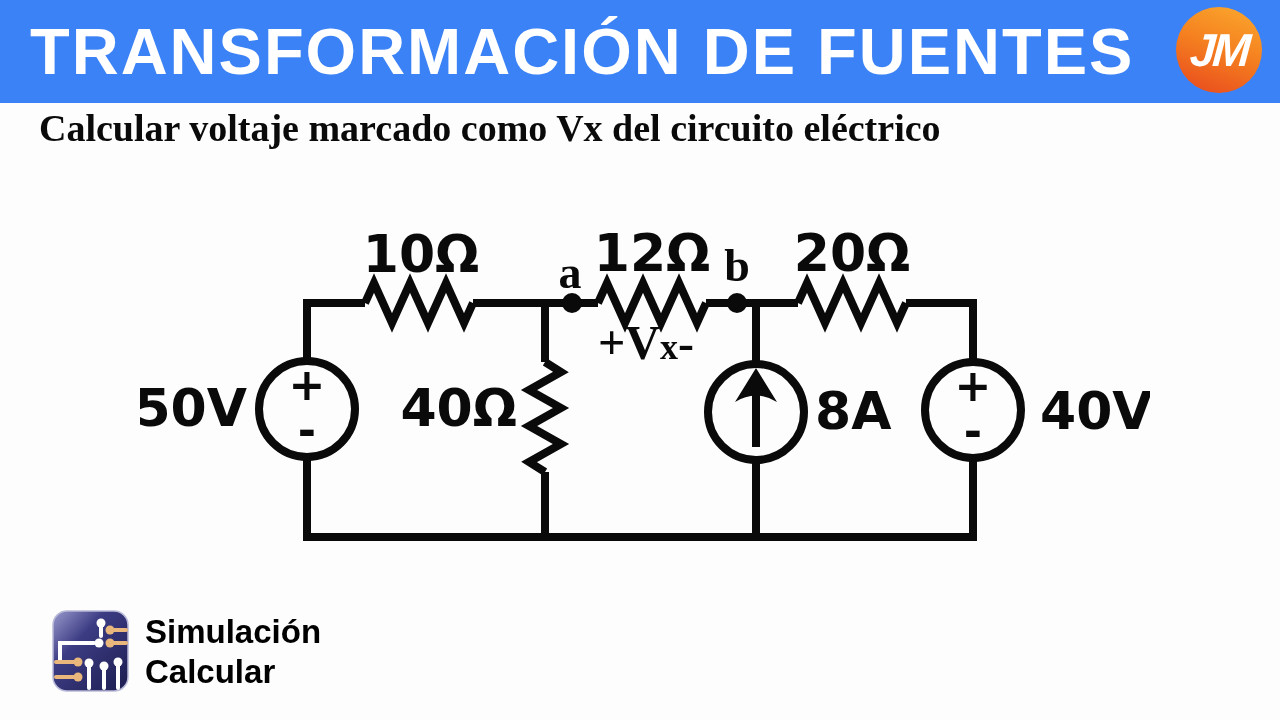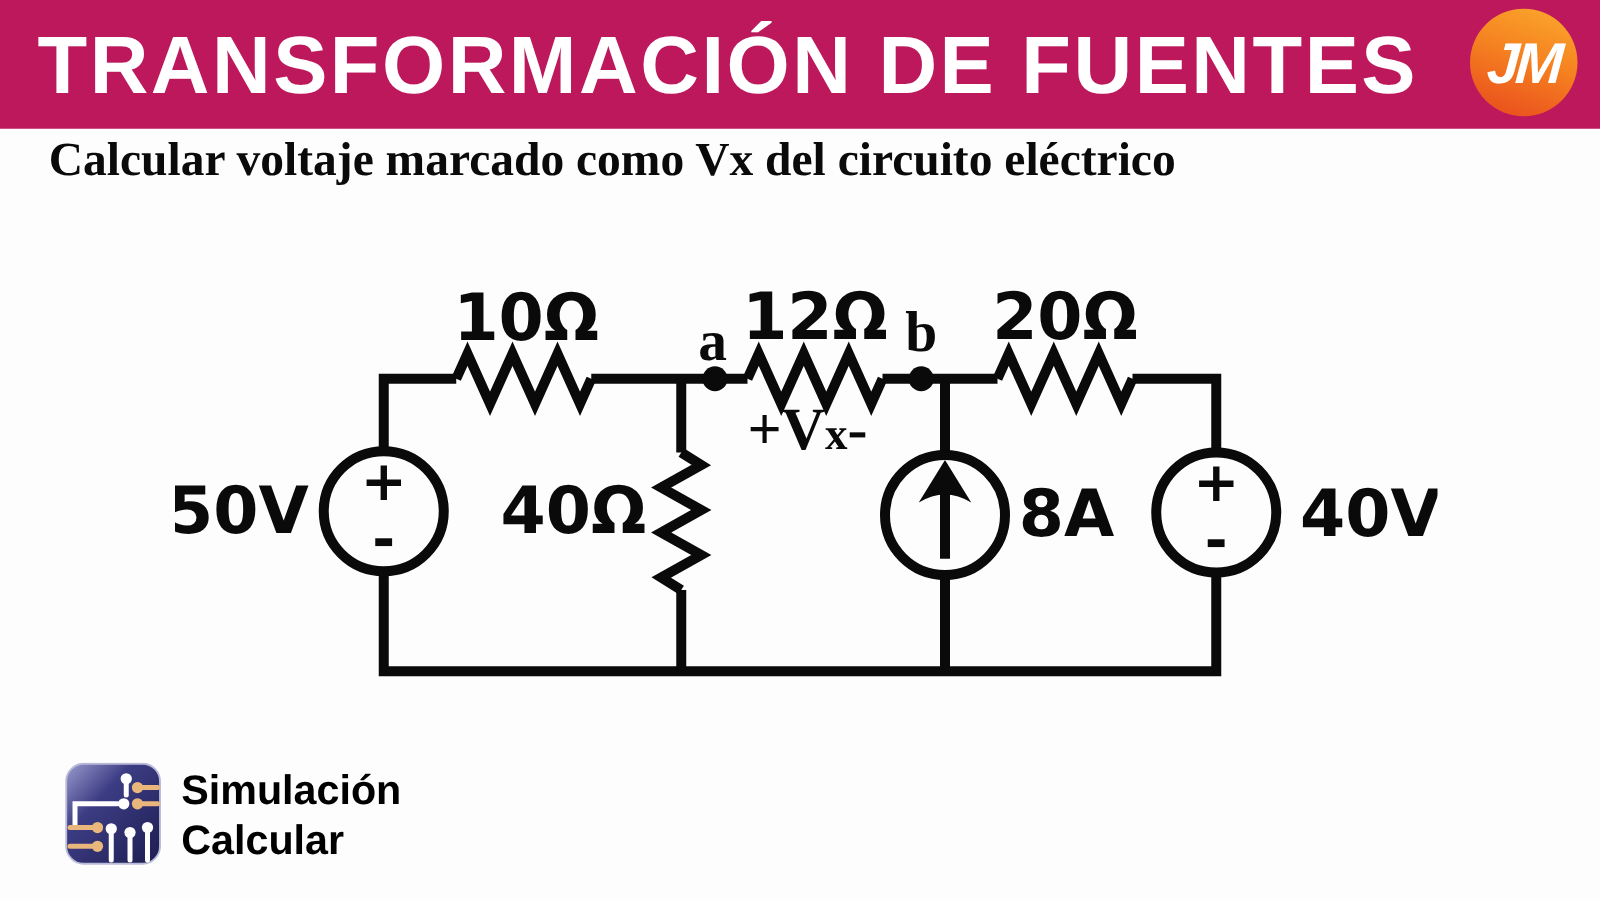--- a/index.html
+++ b/index.html
@@ -3,21 +3,21 @@
 <meta charset="utf-8">
 <style>
   html,body{margin:0;padding:0;}
   body{
     width:1280px;height:720px;position:relative;overflow:hidden;
     background:#fdfdfd;font-family:"Liberation Sans",sans-serif;
   }
   
   .header{
     position:absolute;left:0;top:0;width:1280px;height:103px;
-    background:#be185d;
+    background:#3b82f6;
   }
   .header-title{
     position:absolute;left:30px;top:0;height:103px;line-height:103px;
     color:#ffffff;font-weight:bold;font-size:65px;letter-spacing:2px;
     font-family:"Liberation Sans",sans-serif;white-space:nowrap;
   }
   .jm-logo{
     position:absolute;left:1176px;top:7px;width:86px;height:86px;border-radius:50%;
     background:linear-gradient(200deg,#fbaa2e 0%,#f58220 45%,#e8471d 100%);
     display:flex;align-items:center;justify-content:center;

